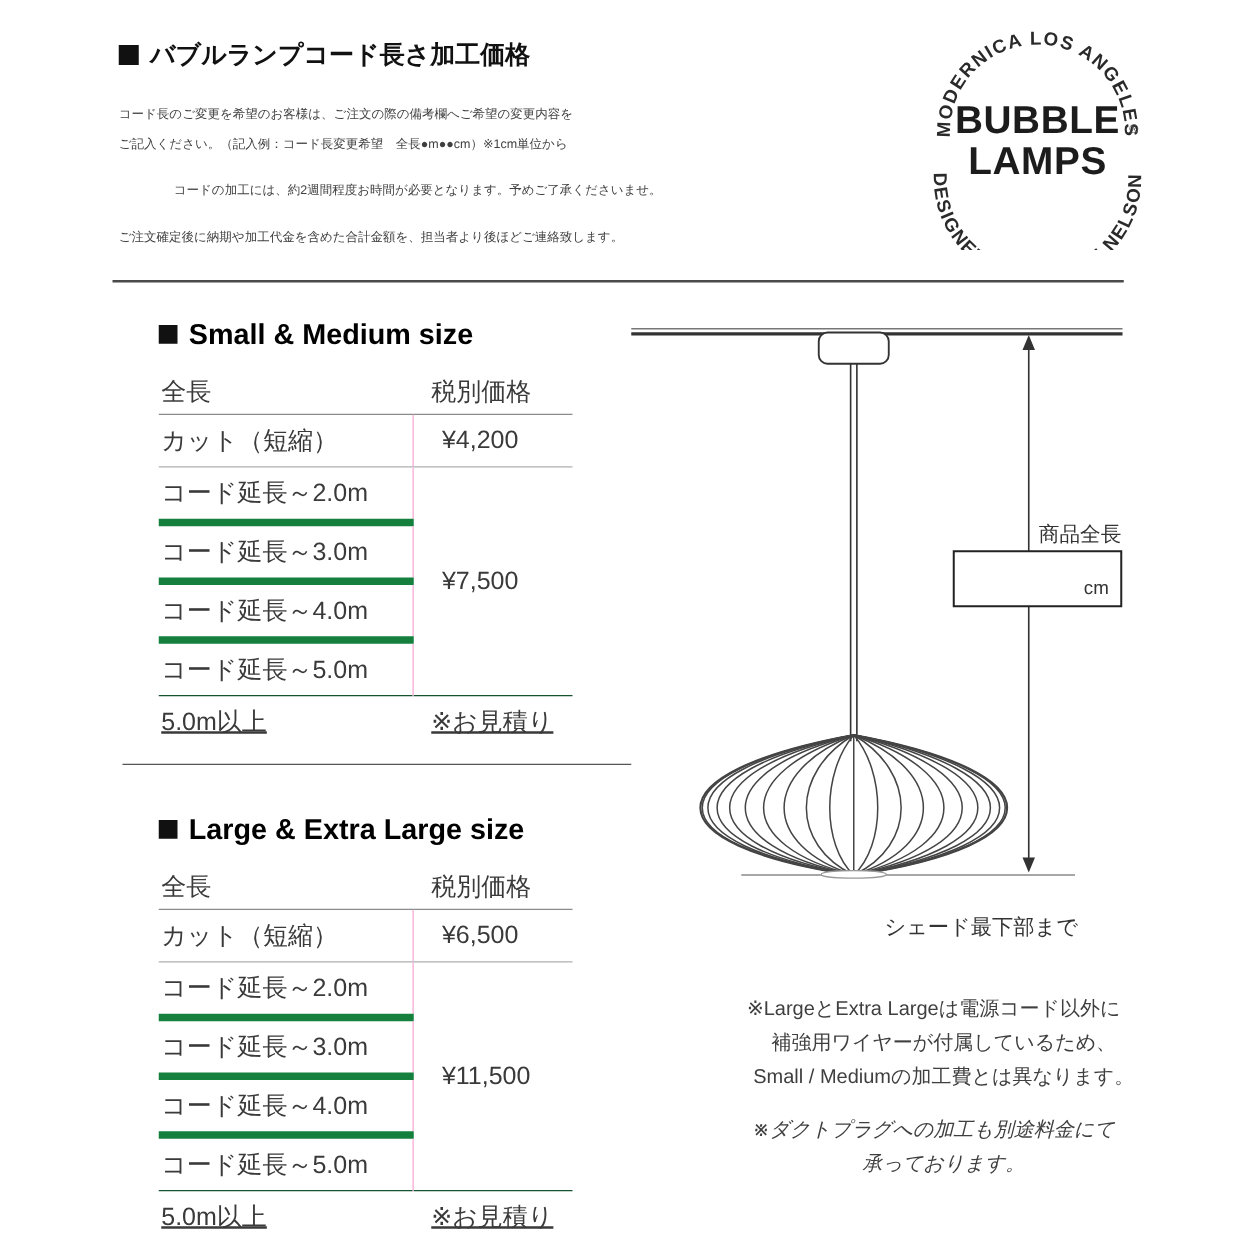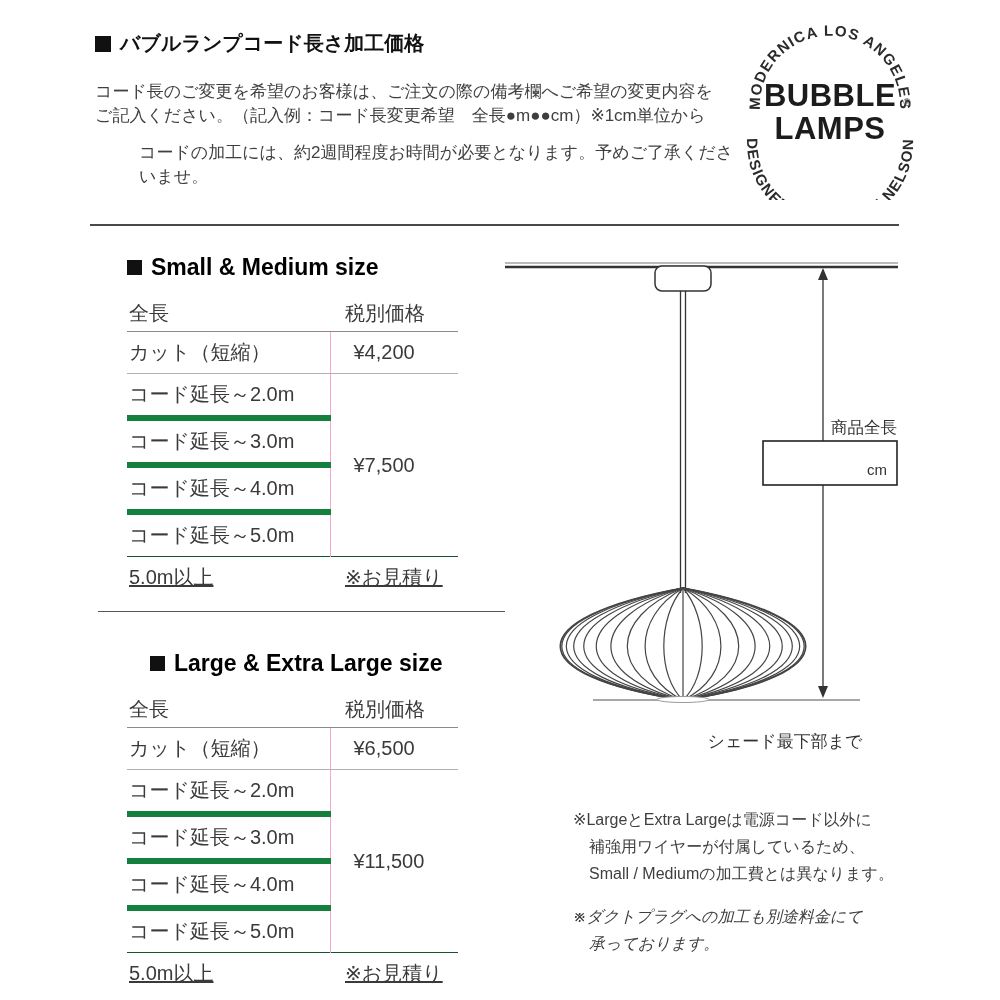--- a/index.html
+++ b/index.html
@@ -6,56 +6,56 @@
   .page{
     position:relative;width:1000px;height:1000px;background:#ffffff;overflow:hidden;
     font-family:"Liberation Sans","DejaVu Sans",sans-serif;color:#3f3f3f;
   }
   
   .main-title{
     position:absolute;left:95px;top:30px;margin:0;
     font-size:20px;font-weight:bold;color:#111;display:flex;align-items:center;gap:9px;
   }
   .sq{display:inline-block;width:16px;height:16px;background:#111;flex:0 0 auto;}
-  .intro{position:absolute;left:95px;top:80px;width:650px;font-size:17px;line-height:24px;}
+  .intro{position:absolute;left:95px;top:80px;width:650px;font-size:10px;line-height:24px;}
   .intro p{margin:0;}
   .intro .p2{margin-top:13px;margin-left:44px;}
   .intro .p3{margin-top:14px;}
   
   .top-divider{position:absolute;left:90px;top:224px;width:809px;border-top:2px solid #4a4a4a;}
   .mid-divider{position:absolute;left:98px;top:611px;width:407px;border-top:1.5px solid #555;}
   
   .section-title{
     position:absolute;left:127px;margin:0;font-size:23px;font-weight:bold;color:#000;
     display:flex;align-items:center;gap:9px;
   }
   .section-title .sq{width:15px;height:15px;}
   .st1{top:254px;}
-  .st2{top:650px;margin-left:23px;}
+  .st2{top:650px;}
   
   .price-table{
     position:absolute;left:127px;border-collapse:collapse;table-layout:fixed;width:331px;
     font-size:20px;color:#3a3a3a;
   }
   .pt1{top:296px;}
   .pt2{top:692px;}
   .price-table th,.price-table td{
     font-weight:normal;text-align:left;padding:0 0 0 2px;height:41px;white-space:nowrap;
   }
   .price-table tr.head th{height:35px;border-bottom:1px solid #8a8a8a;vertical-align:middle;margin-top:28px;}
   .price-table th.pcol,.price-table td.pcol{padding-left:15px;}
   .price-table td.vline{border-left:1px solid #f9a8d4;padding-left:23px;}
   .price-table tr.r-cut td{border-bottom:1px solid #b0b0b0;}
   .price-table tr.r-ext td.item{border-bottom:6px solid #15803d;}
   .price-table tr.r-extlast td.item{border-bottom:none;}
   .price-table tr.r-over td{border-top:1px solid #14532d;text-decoration:underline;}
   .price-table td.merged{vertical-align:middle;}
   
   .notes{position:absolute;left:557px;top:790px;width:380px;font-size:16px;line-height:27px;}
-  .notes p{margin:16px;}
+  .notes p{margin:4px;text-align:center;}
   .notes .n2{margin-top:16px;font-style:italic;}
   .notes .cont{padding-left:16px;}
   
   svg text{font-family:"Liberation Sans","DejaVu Sans",sans-serif;}
 </style>
 </head>
 <body>
 
 <div class="page">
 
@@ -63,20 +63,21 @@
     <span class="sq"></span>
     <span>バブルランプコード長さ加工価格</span>
   </h1>
 
   <div class="intro">
     <p class="p1">
       <span>コード長のご変更を希望のお客様は、ご注文の際の備考欄へご希望の変更内容を</span><br>
       <span>ご記入ください。（記入例：コード長変更希望　全長●m●●cm）※1cm単位から</span>
     </p>
     <p class="p2">コードの加工には、約2週間程度お時間が必要となります。予めご了承くださいませ。</p>
+    <p class="p3">ご注文確定後に納期や加工代金を含めた合計金額を、担当者より後ほどご連絡致します。</p>
   </div>
 
   <svg style="position:absolute;left:738px;top:16px;" width="184" height="184" viewBox="0 0 184 184">
     <defs>
       <path id="arcTop" d="M 28 118 A 70 70 0 1 1 156 118" fill="none"></path>
       <path id="arcBottom" d="M 11 109 A 83 83 0 1 0 173 109" fill="none"></path>
     </defs>
     <text font-size="15" font-weight="600" letter-spacing="1.2" fill="#2a2a2a">
       <textPath href="#arcTop" startOffset="50%" text-anchor="middle">MODERNICA  LOS ANGELES</textPath>
     </text>

